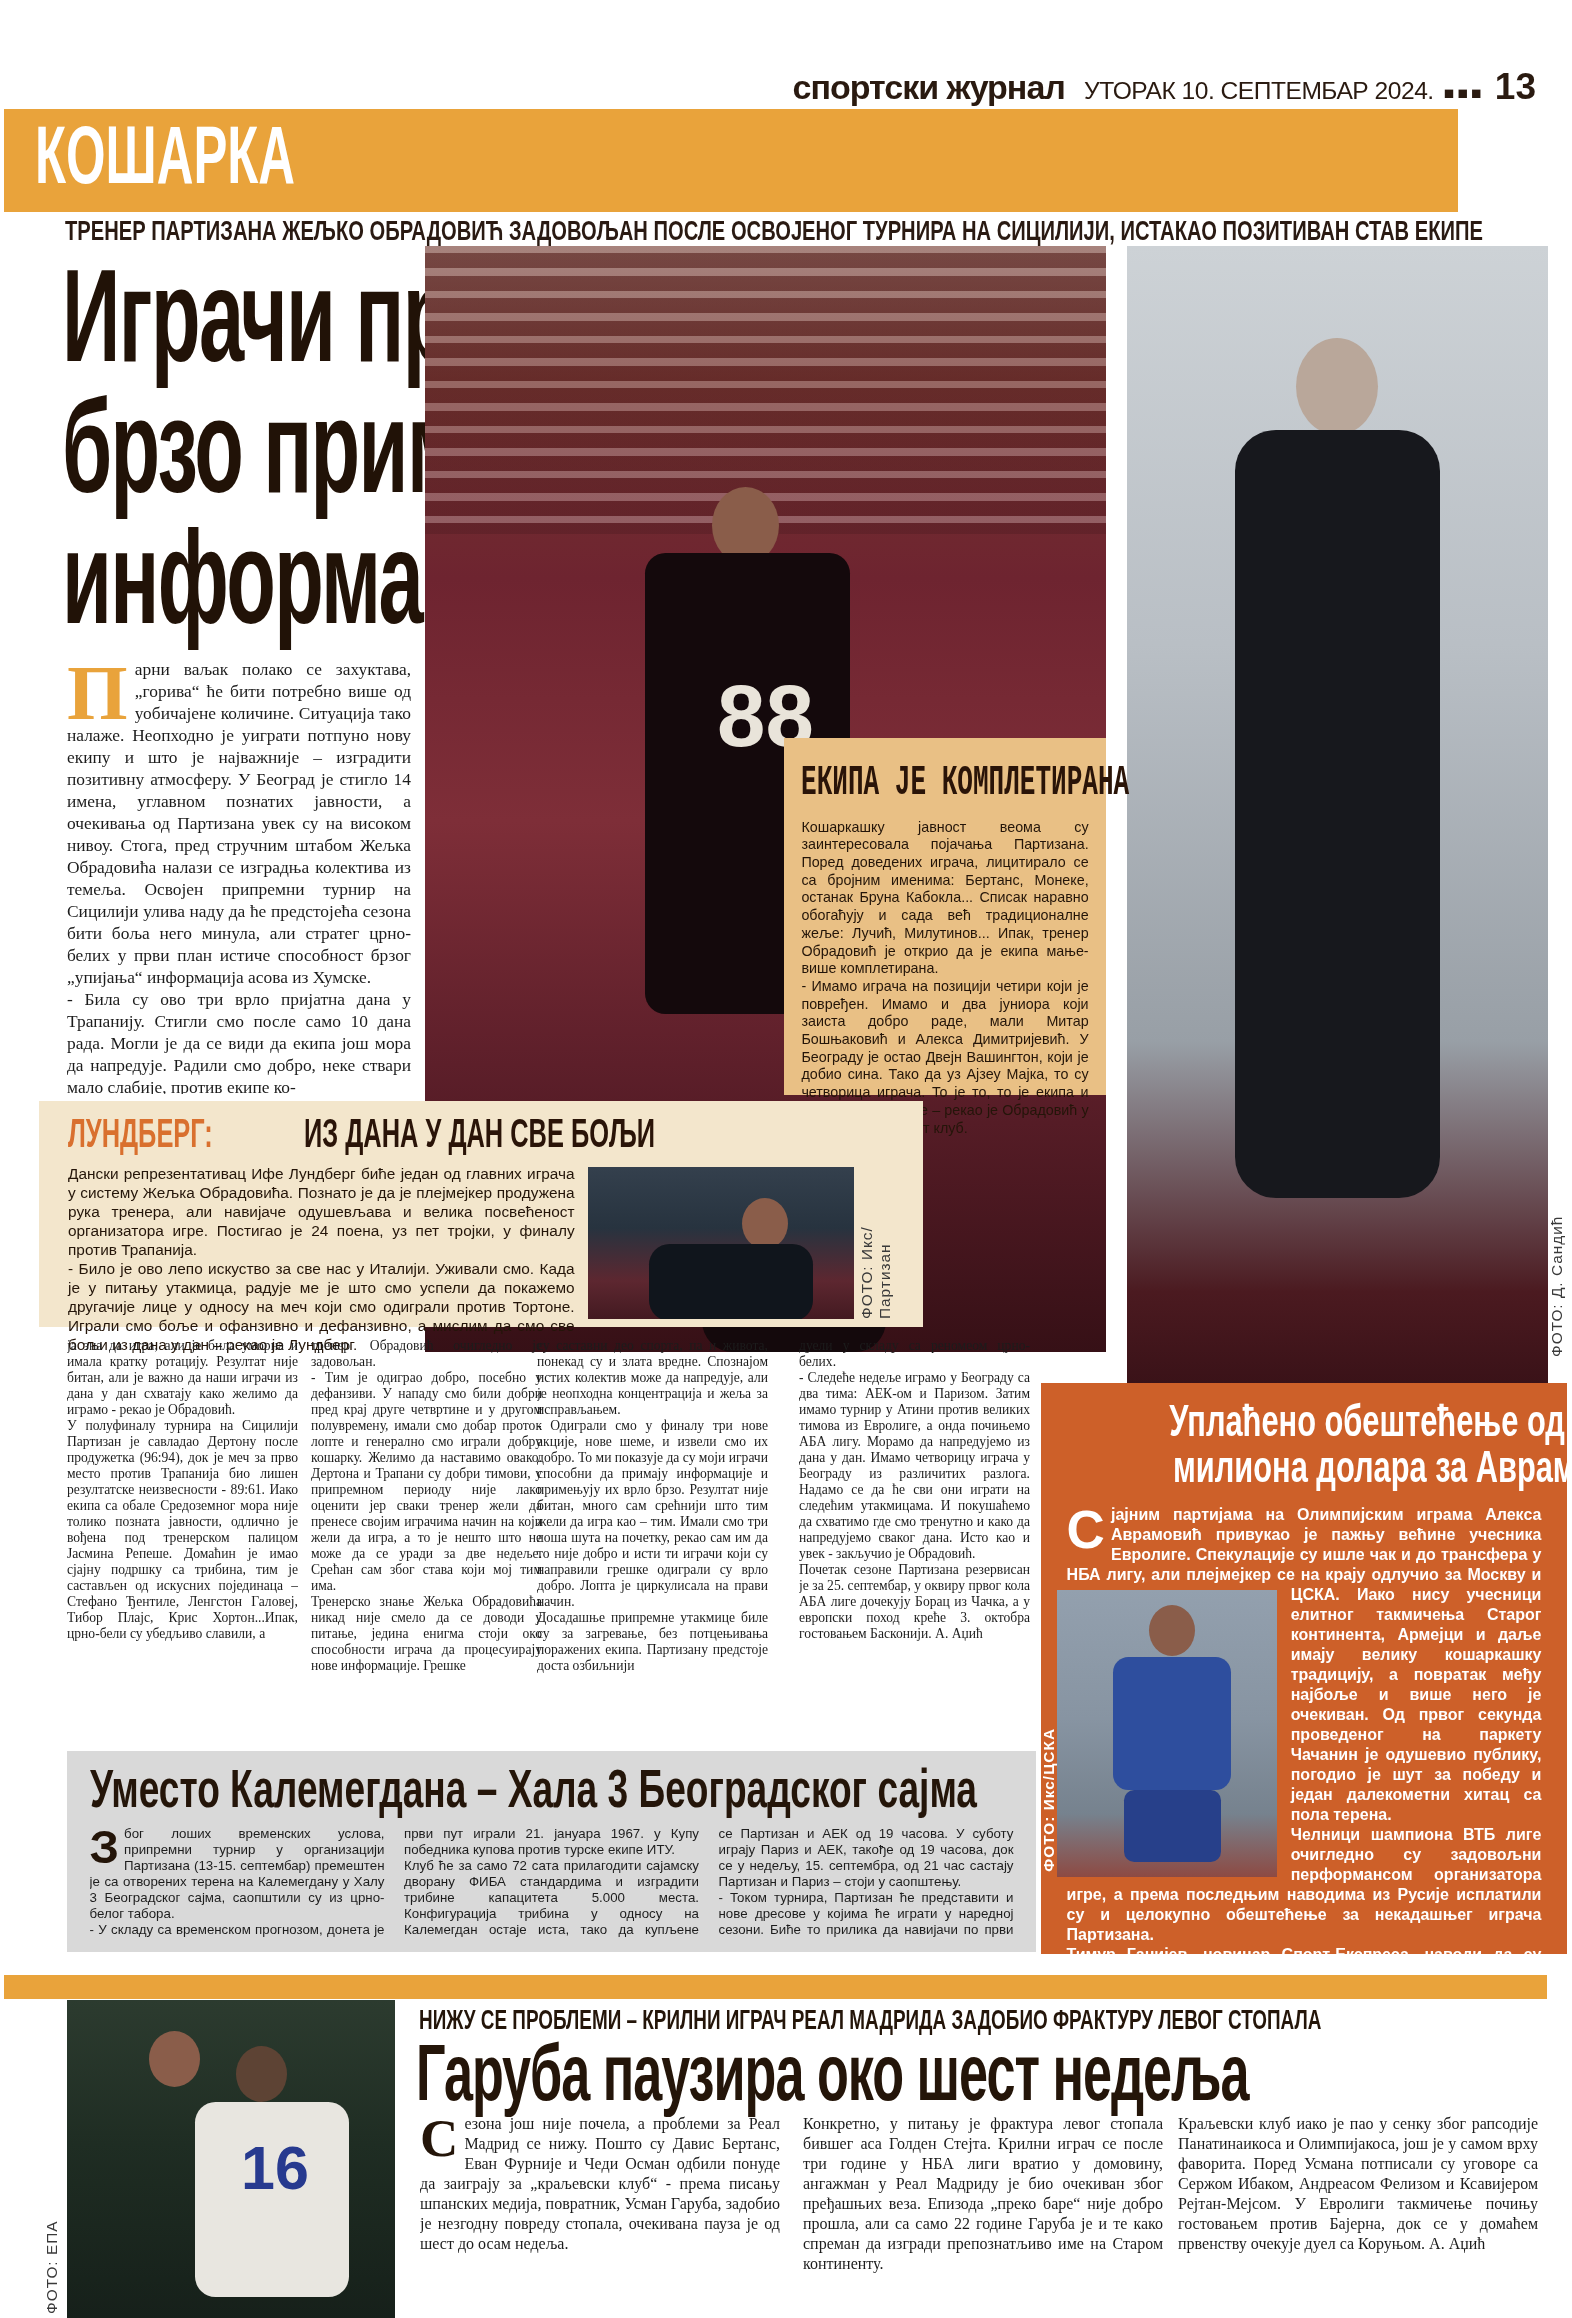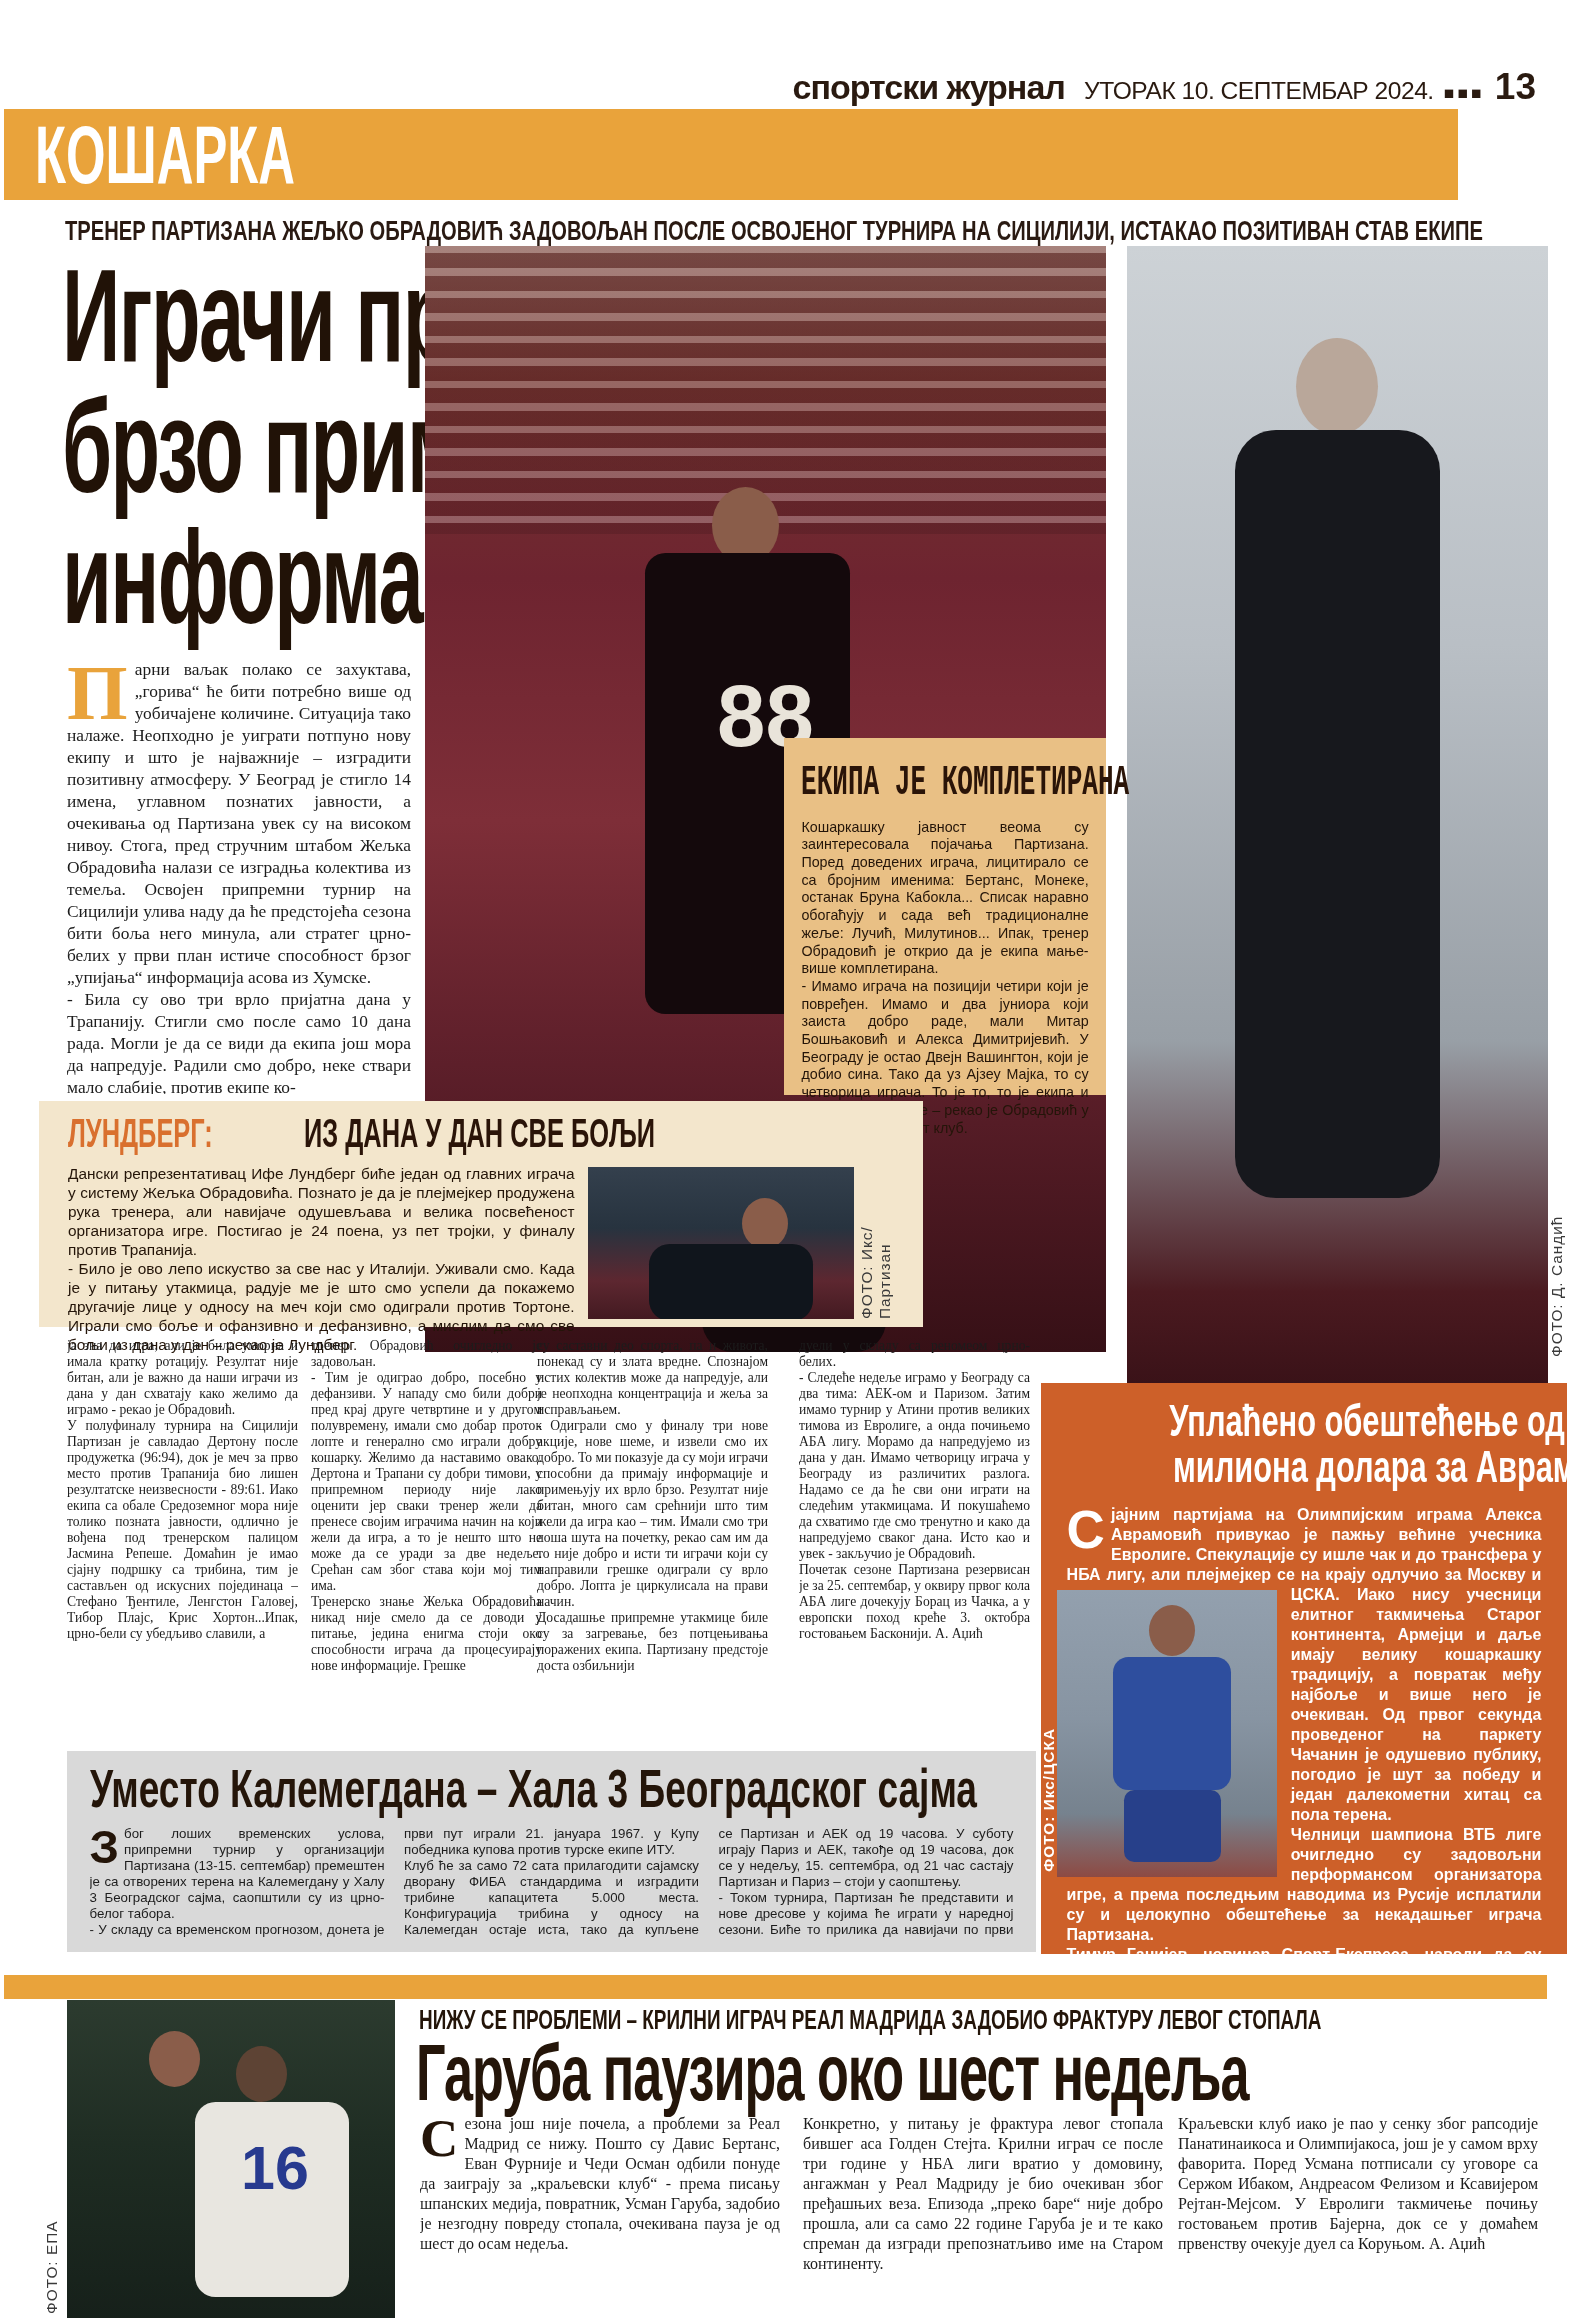--- a/index.html
+++ b/index.html
@@ -12,21 +12,21 @@
   .cxc{display:inline-block;transform:scaleX(.70);transform-origin:50% 50%;white-space:nowrap;}
   .pre{white-space:pre-line;}
   .just{text-align:justify;}
   
   #header-row{left:563px;top:66px;width:973px;display:flex;justify-content:flex-end;align-items:baseline;gap:10.2px;}
   #masthead{font-family:"Liberation Sans",sans-serif;font-weight:bold;font-size:34px;color:#2a1a10;letter-spacing:-1px;}
   #edition-date{font-family:"Liberation Sans",sans-serif;font-size:24.6px;color:#2a1a10;letter-spacing:-0.5px;margin-left:9px;}
   #squares{font-size:17.4px;color:#2a1a10;letter-spacing:3.1px;}
   #page-num{font-family:"Liberation Sans",sans-serif;font-weight:bold;font-size:37px;color:#2a1a10;}
   
-  #section-band{left:4.1px;top:109px;width:1454px;height:91px;background:#e9a33b;}
+  #section-band{left:4.1px;top:109px;width:1454px;height:103px;background:#e9a33b;}
   #section-title{position:absolute;left:31px;top:4.1px;font-family:"Liberation Sans",sans-serif;
       font-weight:bold;font-size:82px;line-height:83px;color:#ffffff;}
   
   #lead-kicker{left:65px;top:215px;width:1500px;font-family:"Liberation Sans",sans-serif;
       font-weight:bold;font-size:28px;color:#2a1a12;letter-spacing:0px;}
   #lead-headline{left:62px;top:250px;width:748px;font-family:"Liberation Sans",sans-serif;
       font-weight:bold;color:#211207;font-size:131px;line-height:131px;letter-spacing:-2.6px;}
   
   .photo{overflow:hidden;}
   #photo-main{left:425px;top:246px;width:681px;height:1106px;

